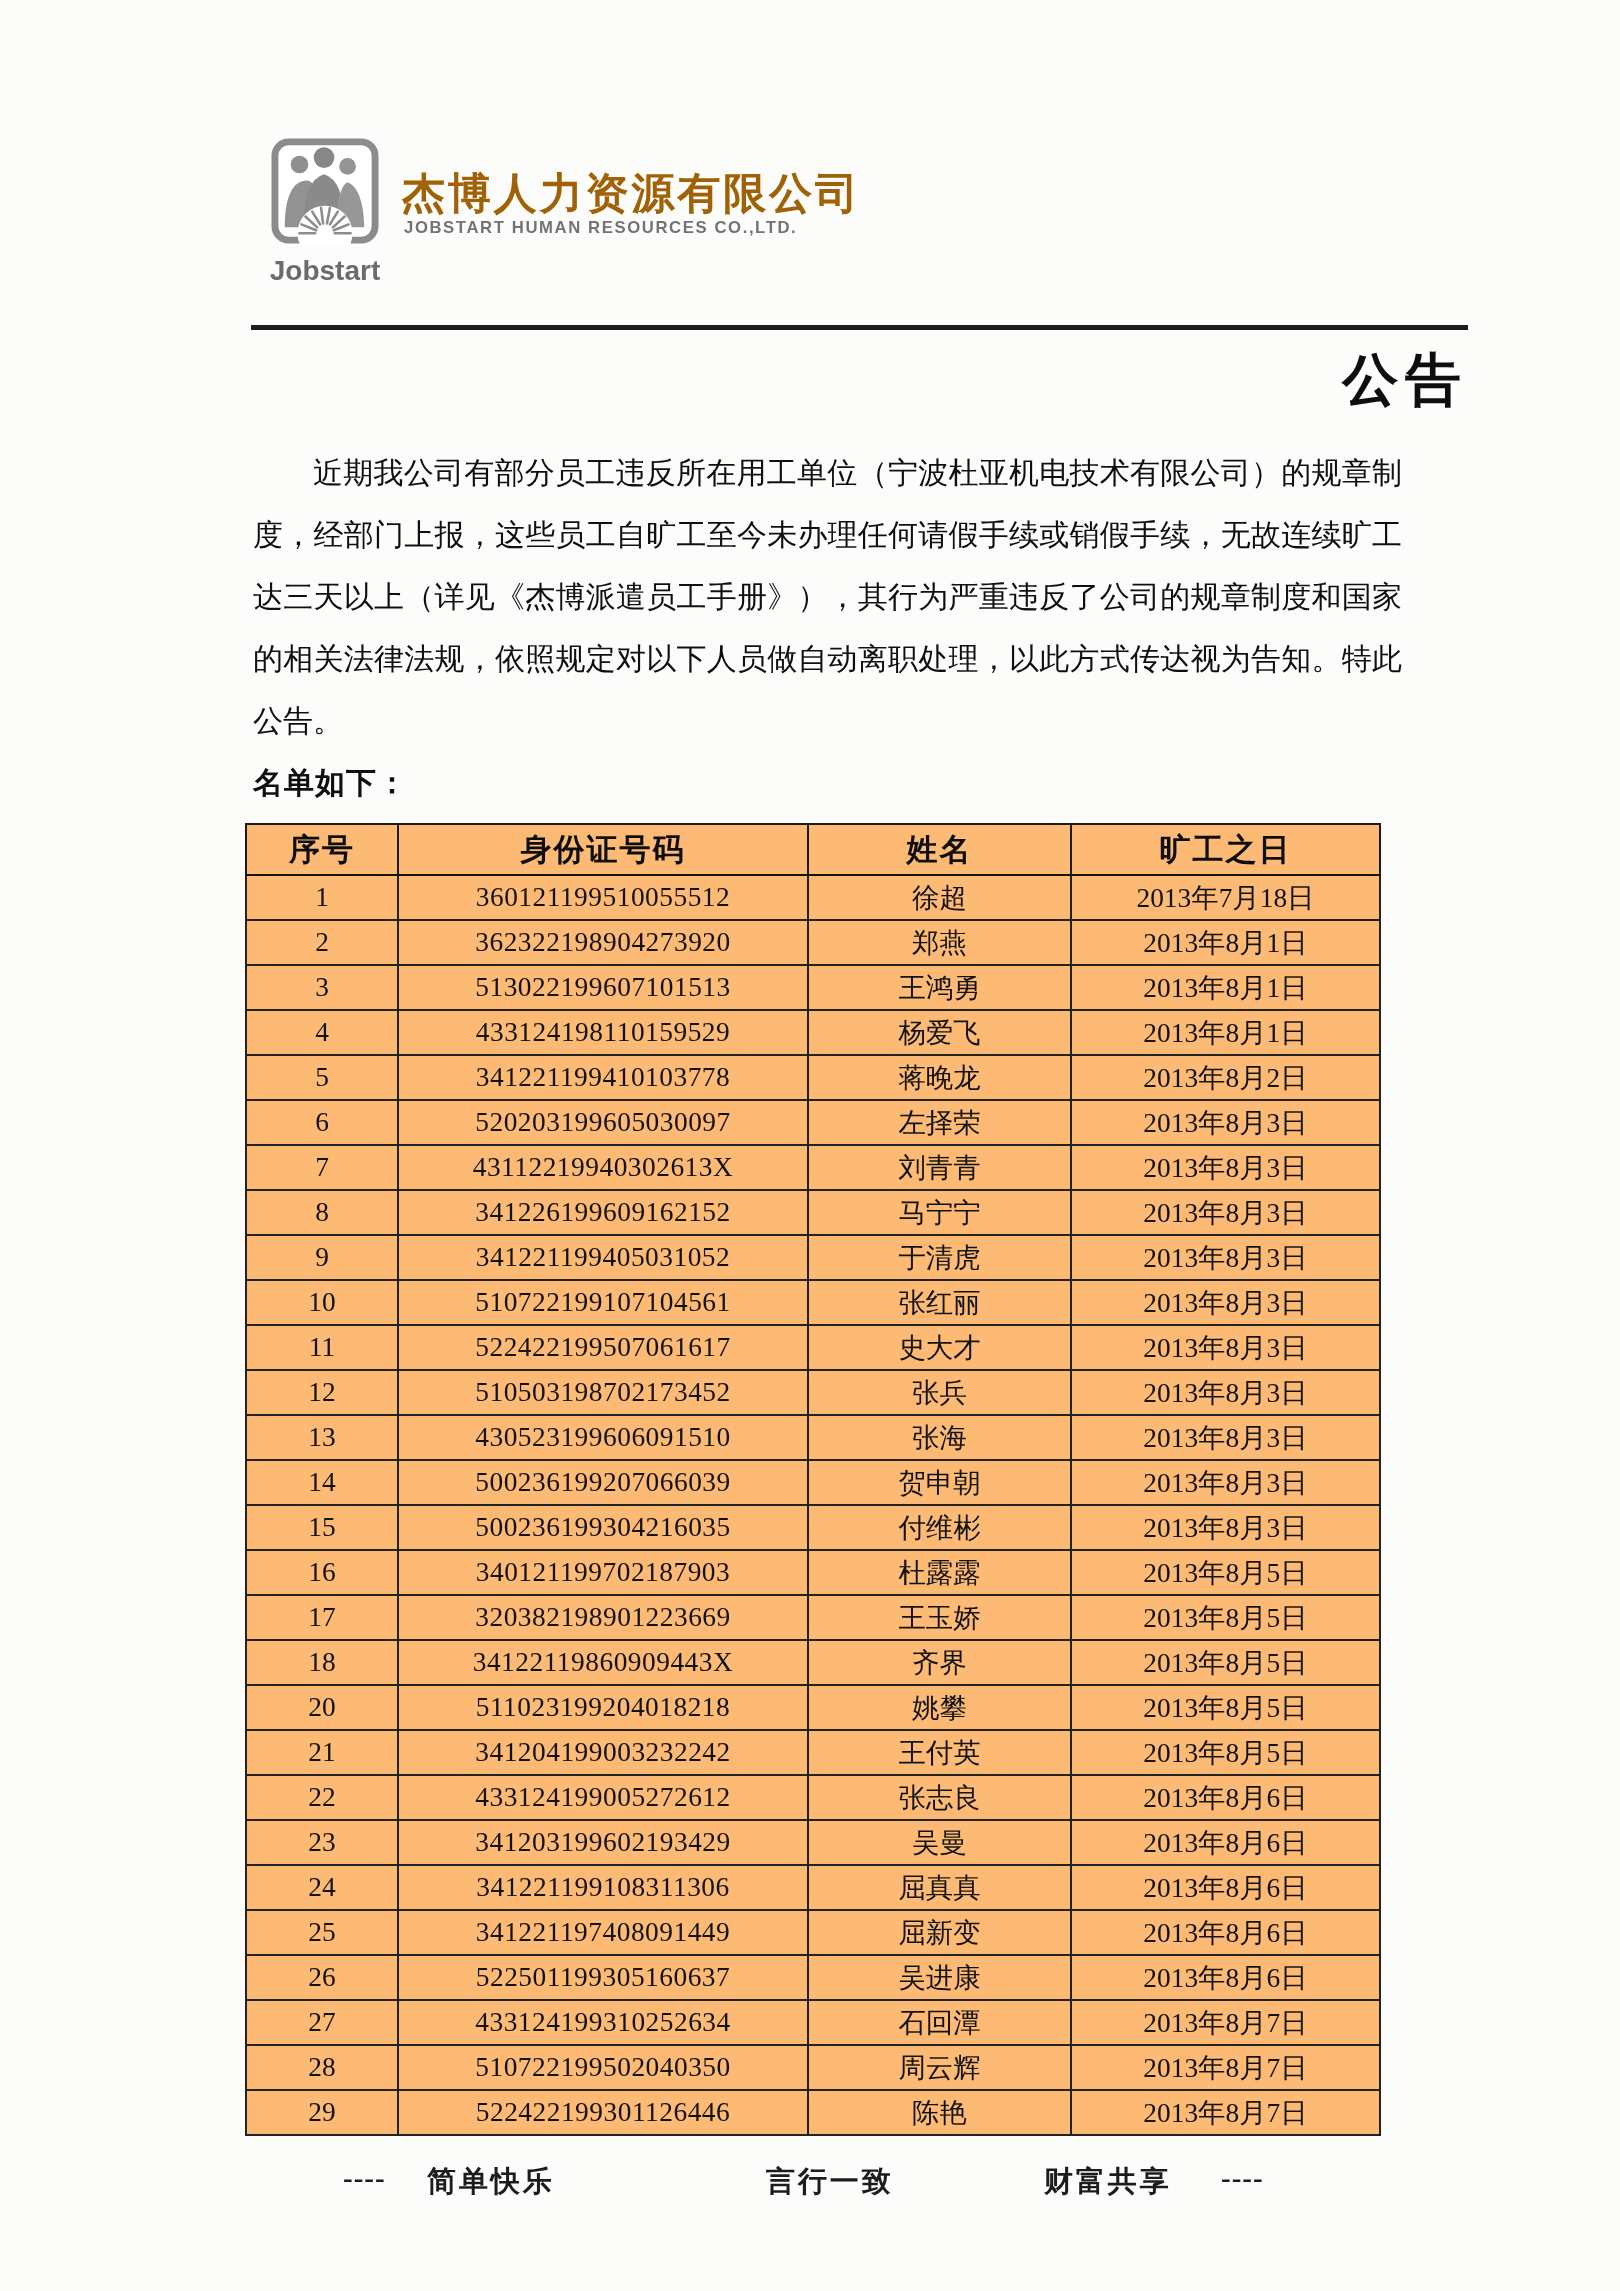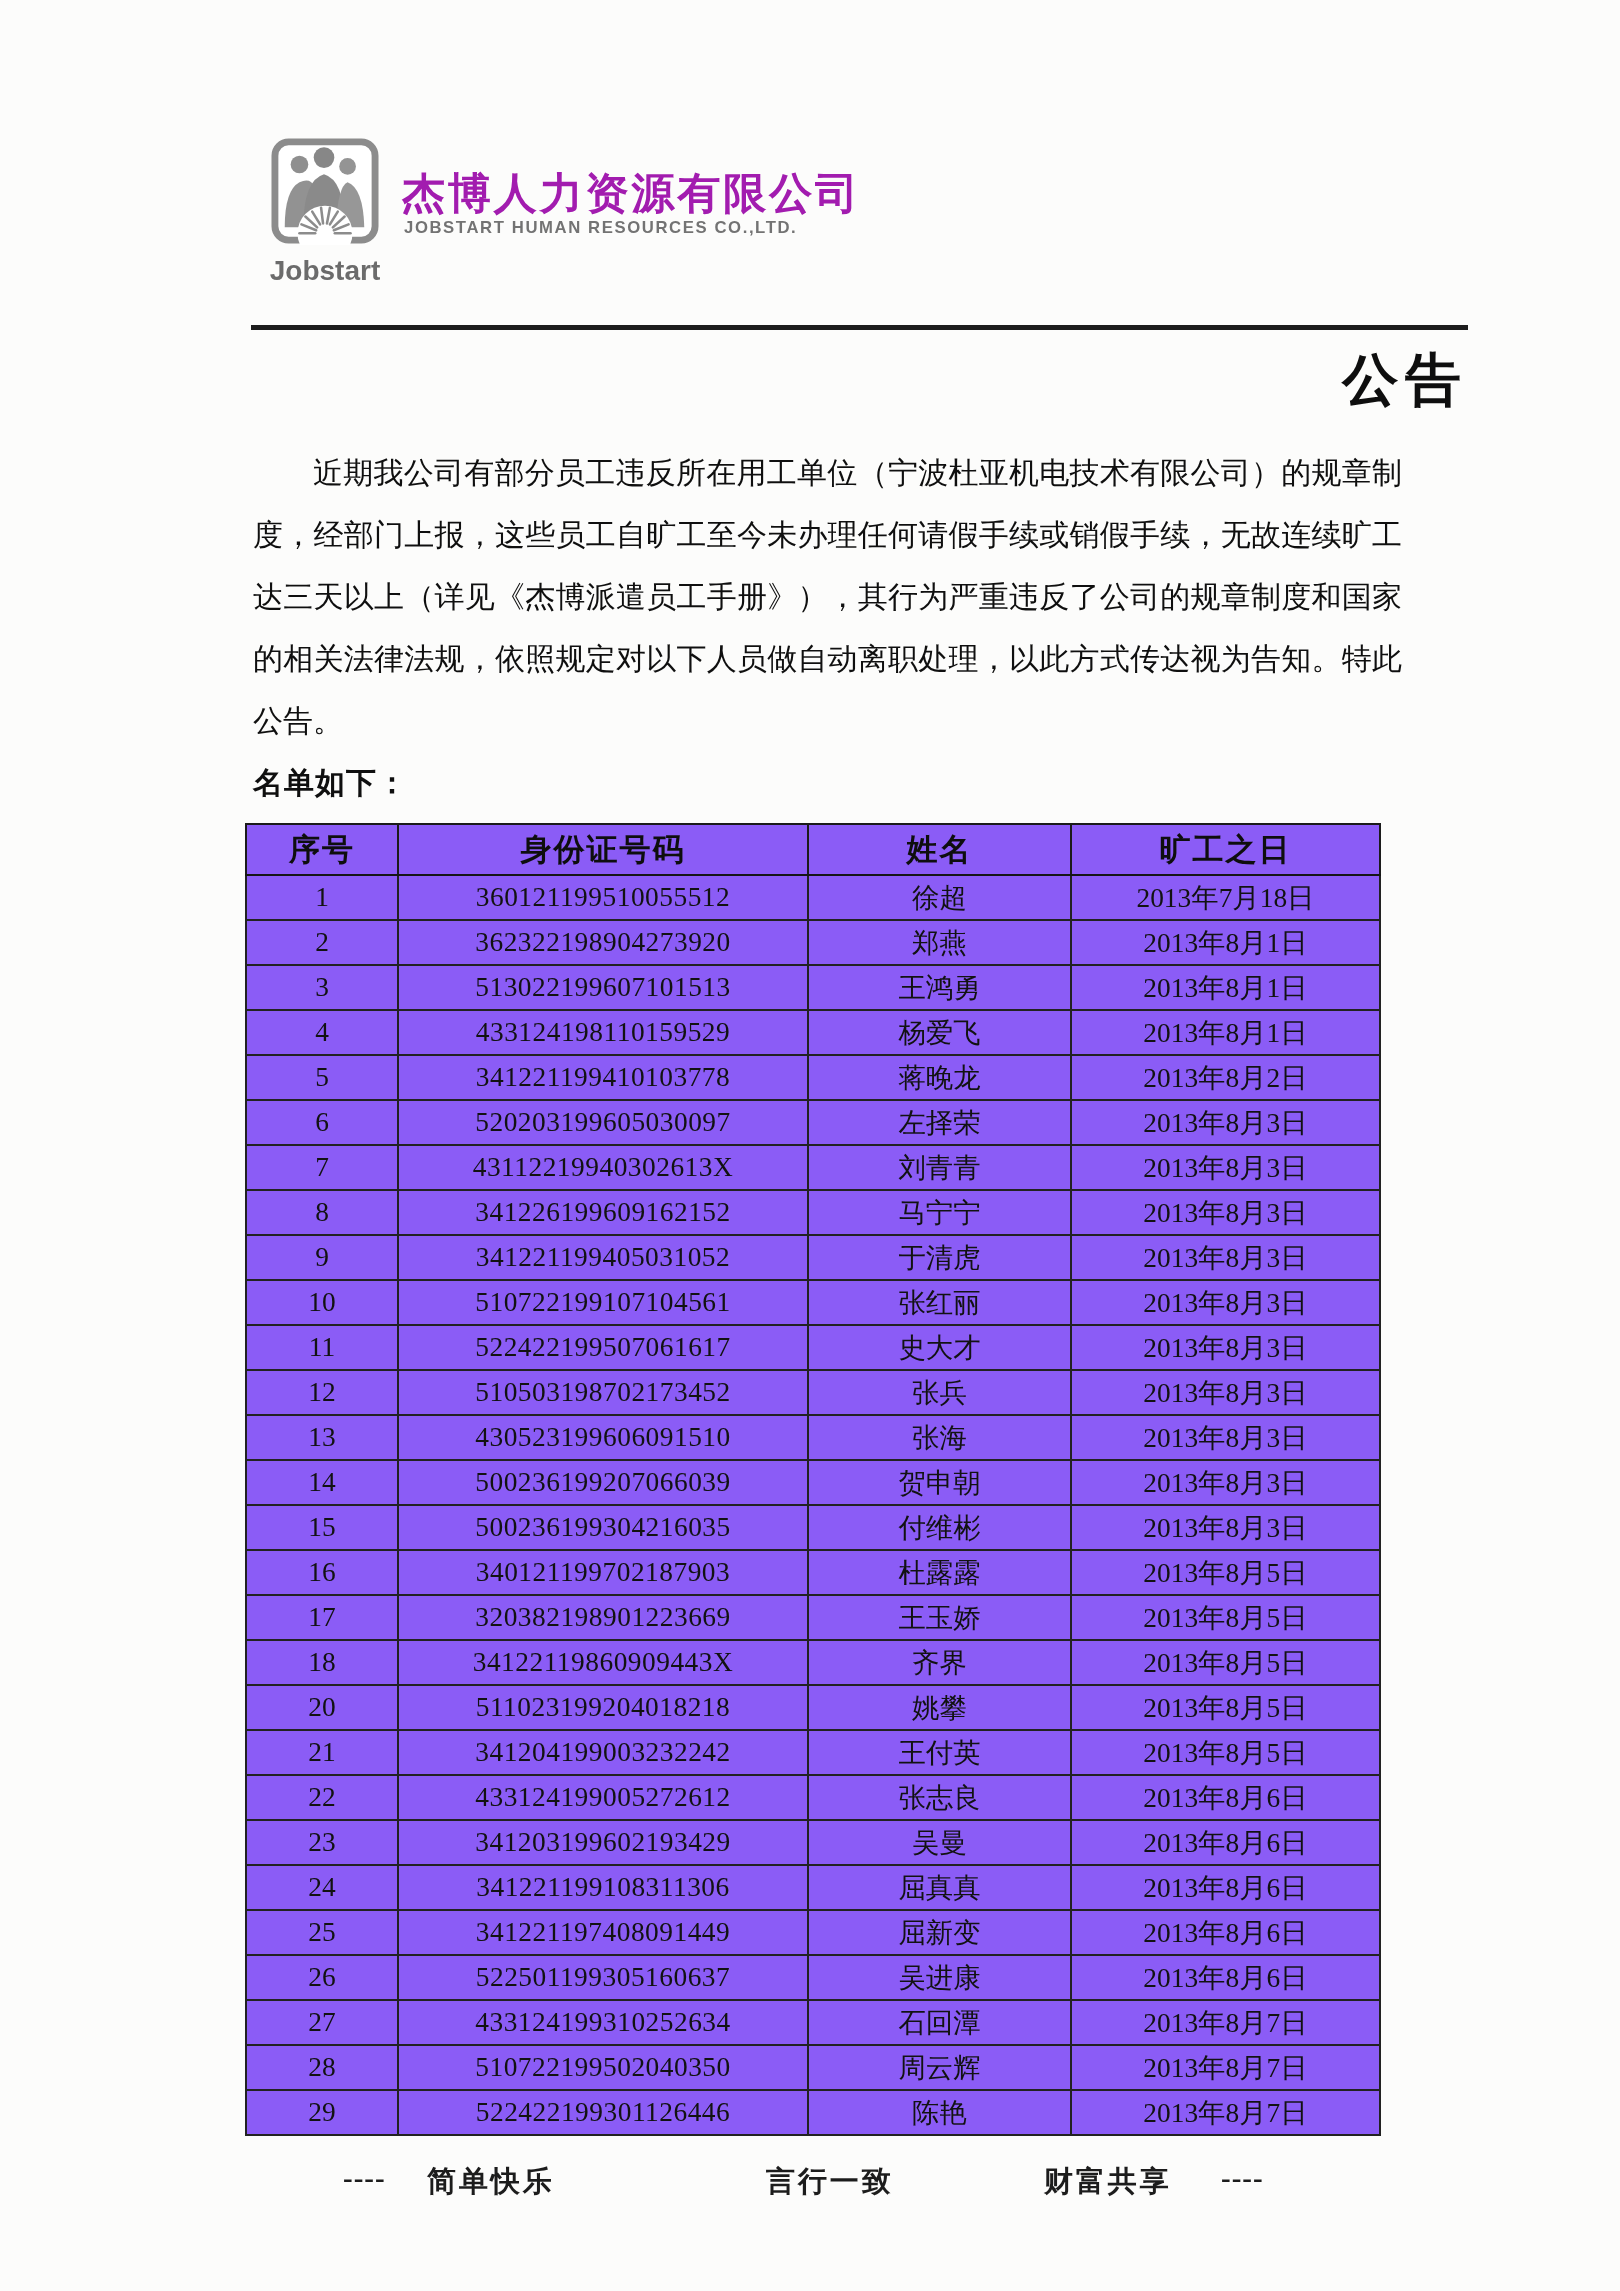--- a/index.html
+++ b/index.html
@@ -15,21 +15,21 @@
   .logo-wrap{position:absolute;left:267px;top:137px;width:116px;text-align:center;}
   .logo-box{display:block;margin:0 auto;}
   .logo-text{
     display:block;margin-top:10px;
     font-family:"Liberation Sans","DejaVu Sans",sans-serif;
     font-weight:bold;font-size:28px;color:#6b6b6b;letter-spacing:0px;
   }
   .company-cn{
     position:absolute;left:402px;top:165px;
     font-family:"Liberation Sans","DejaVu Sans",sans-serif;
-    font-size:43px;font-weight:600;color:#a21caf;letter-spacing:2.9px;white-space:nowrap;
+    font-size:43px;font-weight:600;color:#a16207;letter-spacing:2.9px;white-space:nowrap;
   }
   .company-en{
     position:absolute;left:404px;top:218px;
     font-family:"Liberation Sans","DejaVu Sans",sans-serif;
     font-size:16.7px;font-weight:bold;color:#737373;letter-spacing:1.6px;white-space:nowrap;
   }
   .rule{
     position:absolute;left:251px;top:325px;width:1217px;height:4.9px;background:#1d1d1d;
   }
   
@@ -43,21 +43,21 @@
   }
   .list-label{
     position:absolute;left:253px;top:763px;
     font-size:30px;font-weight:bold;color:#0f0f0f;letter-spacing:1px;text-align:center;
   }
   
   .roster{
     position:absolute;left:245px;top:823px;
     border-collapse:collapse;table-layout:fixed;
     border:2.9px solid #151515;
-    background:#8b5cf6;
+    background:#fdba74;
   }
   .roster col.c-no{width:152px;}
   .roster col.c-id{width:410px;}
   .roster col.c-name{width:263px;}
   .roster col.c-date{width:309px;}
   .roster th{
     border:2px solid #1b1b1b;border-bottom:2.9px solid #151515;
     height:47px;font-size:31px;font-weight:bold;text-align:center;
     letter-spacing:2px;color:#0e0e0e;
   }

